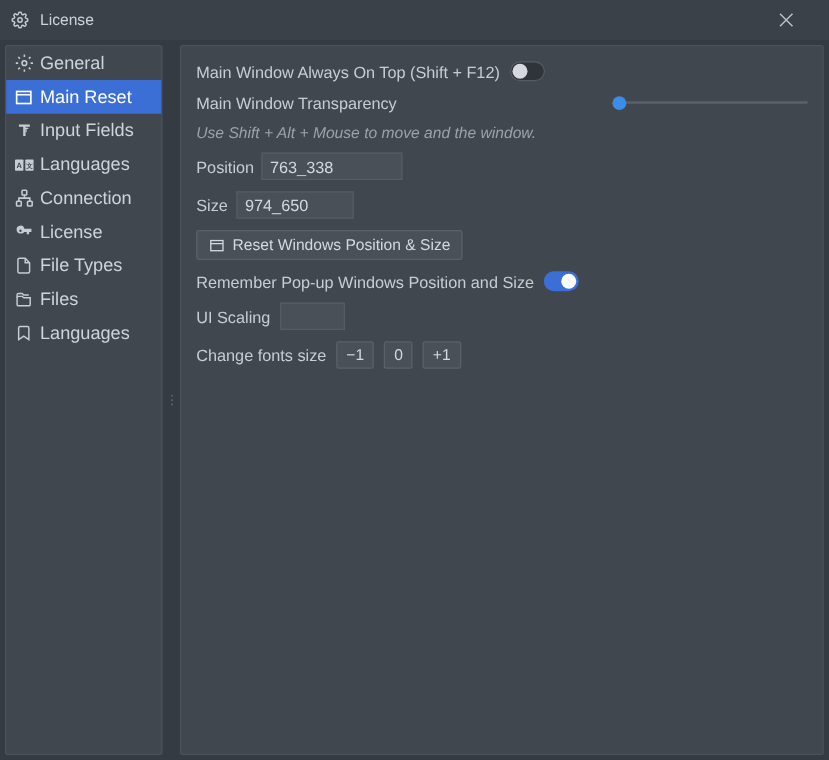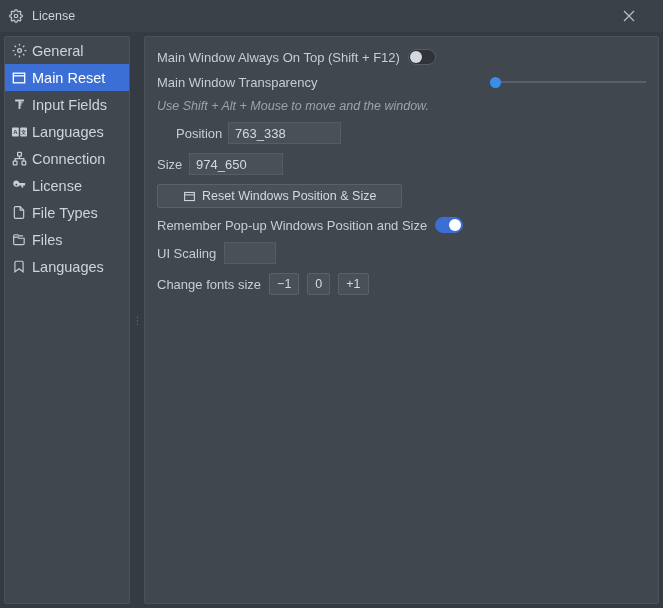--- a/index.html
+++ b/index.html
@@ -98,21 +98,21 @@
     font-family:inherit;
   }
   input.txt.pos { width:113px;}
   input.txt.size { width:94px;}
   input.txt.scale { width:52px;}
   .btn {
     background:#4a5058;
     border:1px solid #5b616a;
     color:#d5d9df;
     height:24px;
-    padding:0 25px;
+    padding:0 9px;
     font-size:12.5px;
     border-radius:2px;
     display:inline-flex;
     align-items:center;
     gap:6px;
     cursor:pointer;
   }
   .btn.small { padding:0 7px; height:22px; min-width:22px; justify-content:center;}
   .slider {
     flex:1;
@@ -263,21 +263,21 @@
         <div style="flex:1"></div>
         <div class="slider">
           <div class="track"></div>
             <div class="thumb"></div>
         </div>
       </div>
 
       <div class="hint">Use Shift + Alt + Mouse to move and the window.</div>
 
       <div class="row">
-        <span style="width:44px;margin-left:19px;">Position</span>
+        <span style="width:44px;">Position</span>
         <input class="txt pos" value="763_338" style="">
       </div>
 
       <div class="row">
         <span style="width:24px;">Size</span>
         <input class="txt size" value="974_650" style="">
       </div>
 
       <div class="row">
         <button class="btn">

